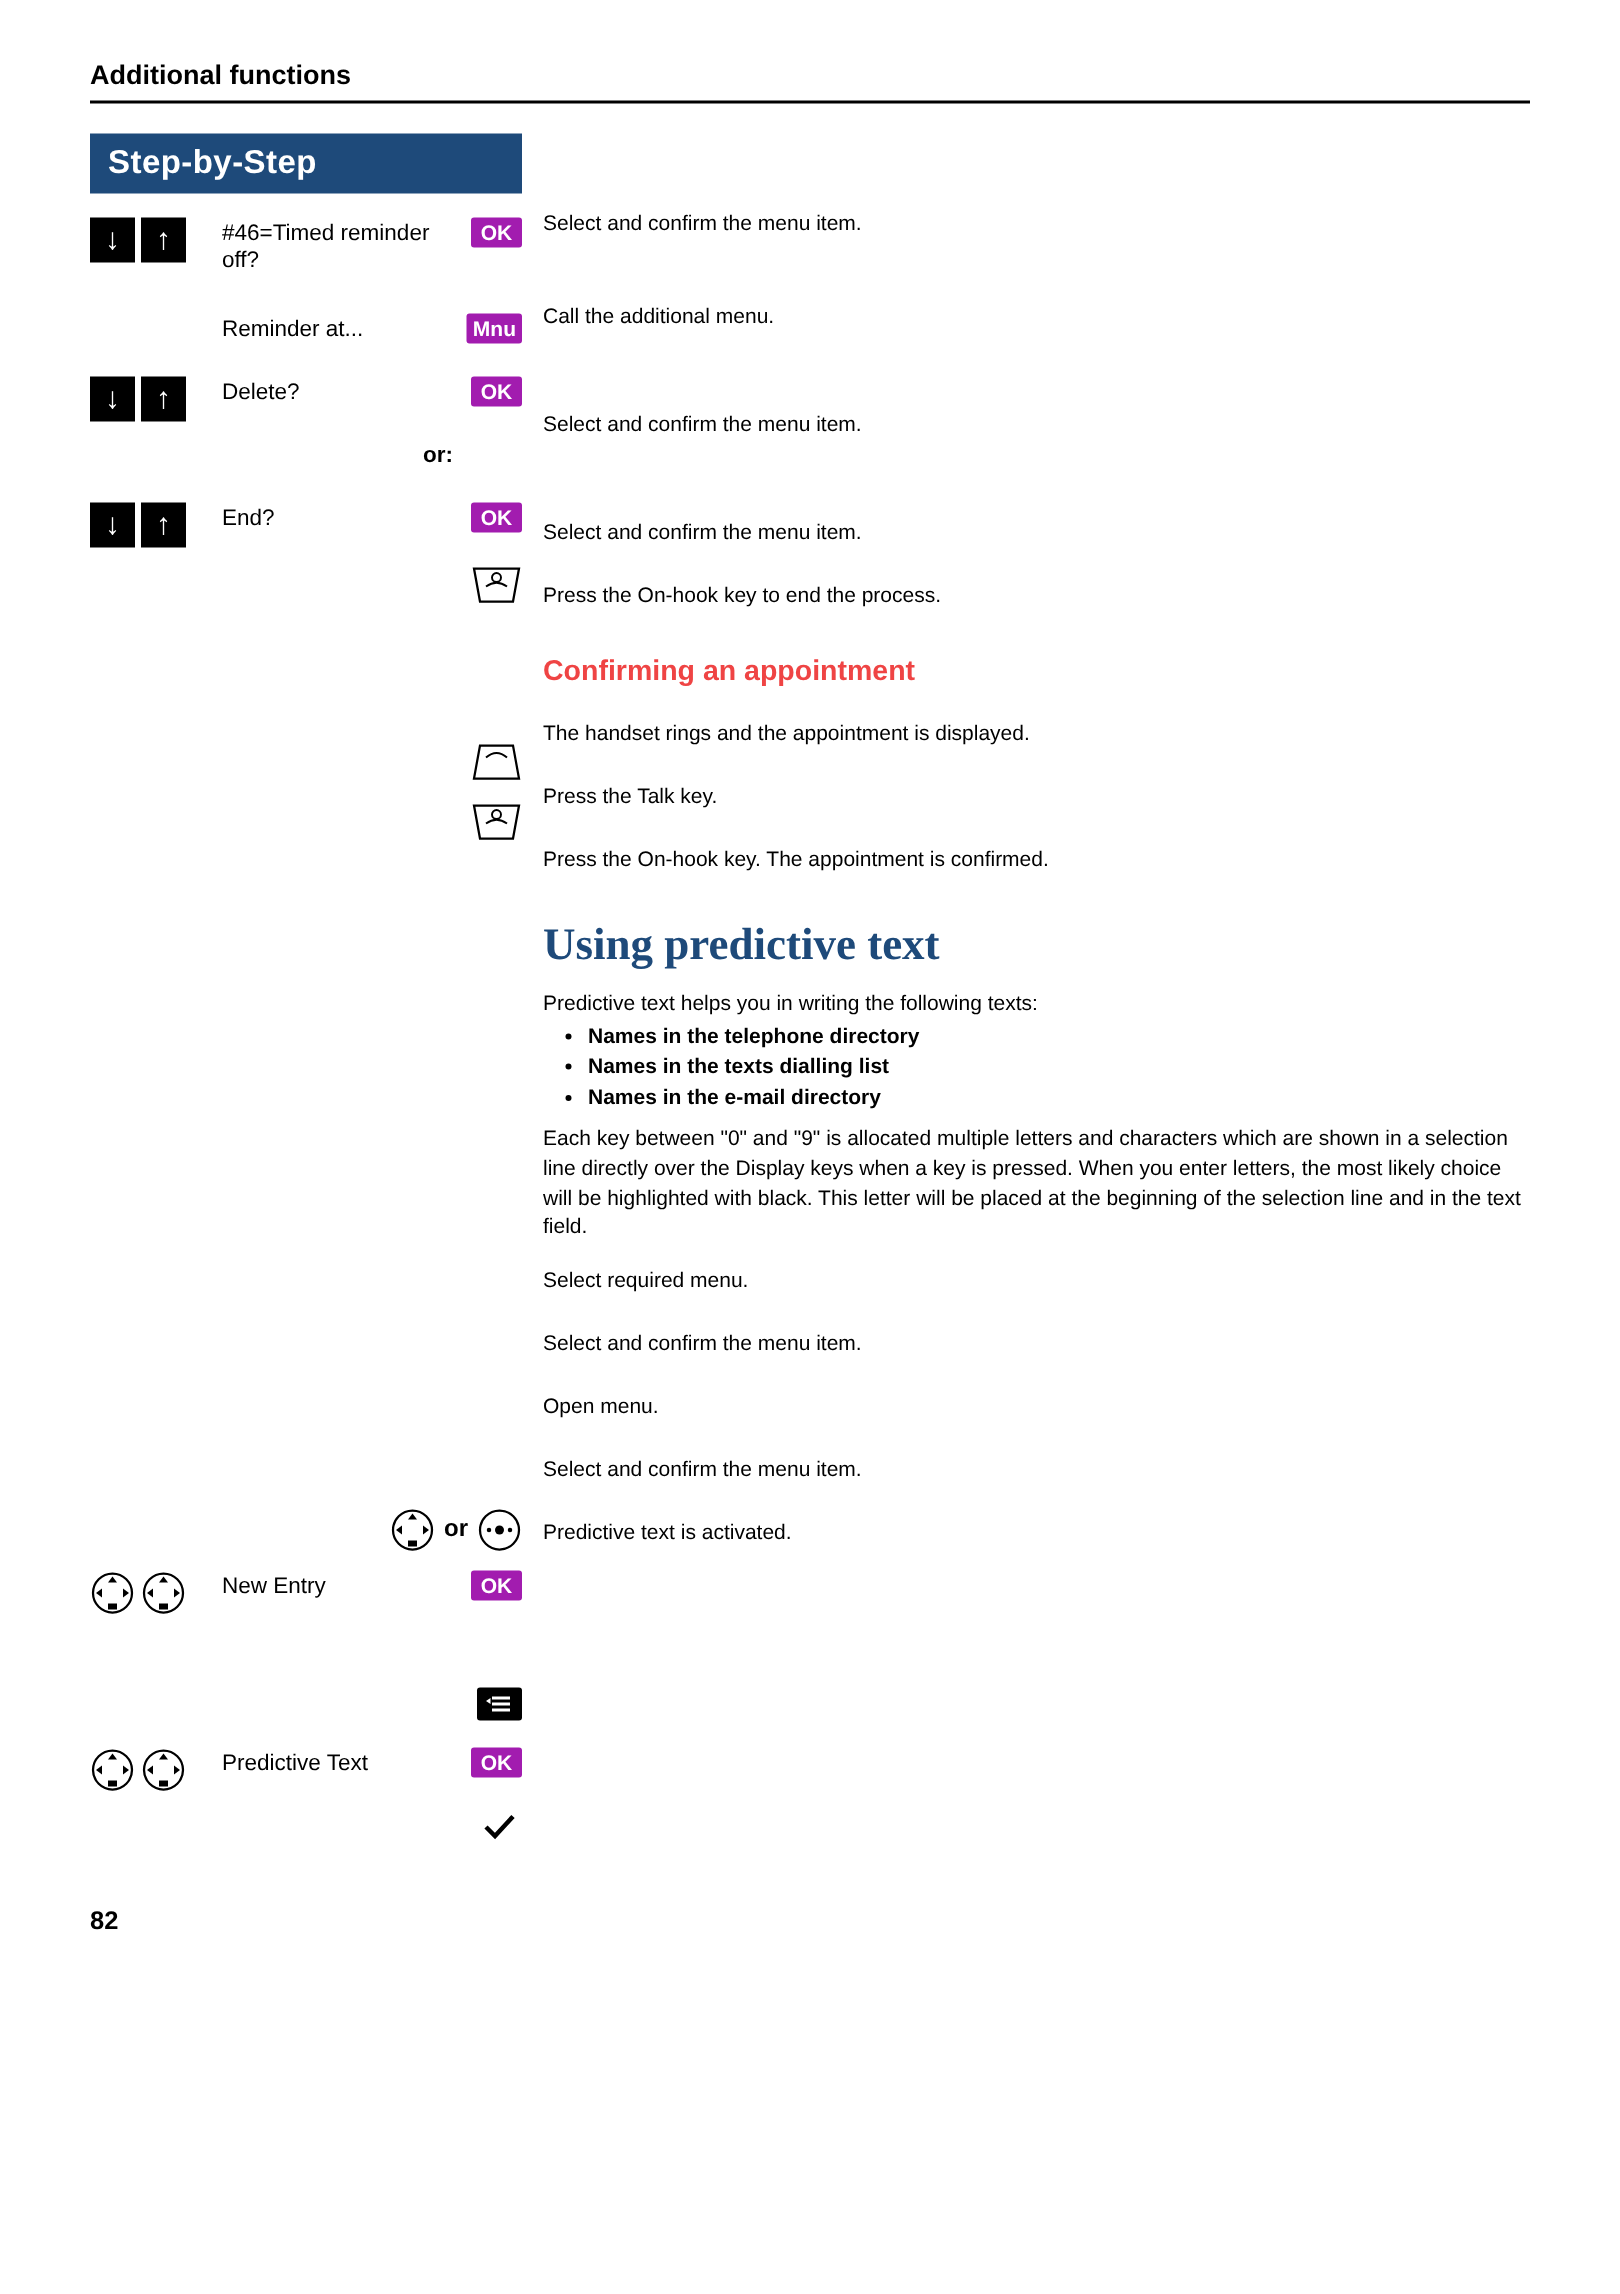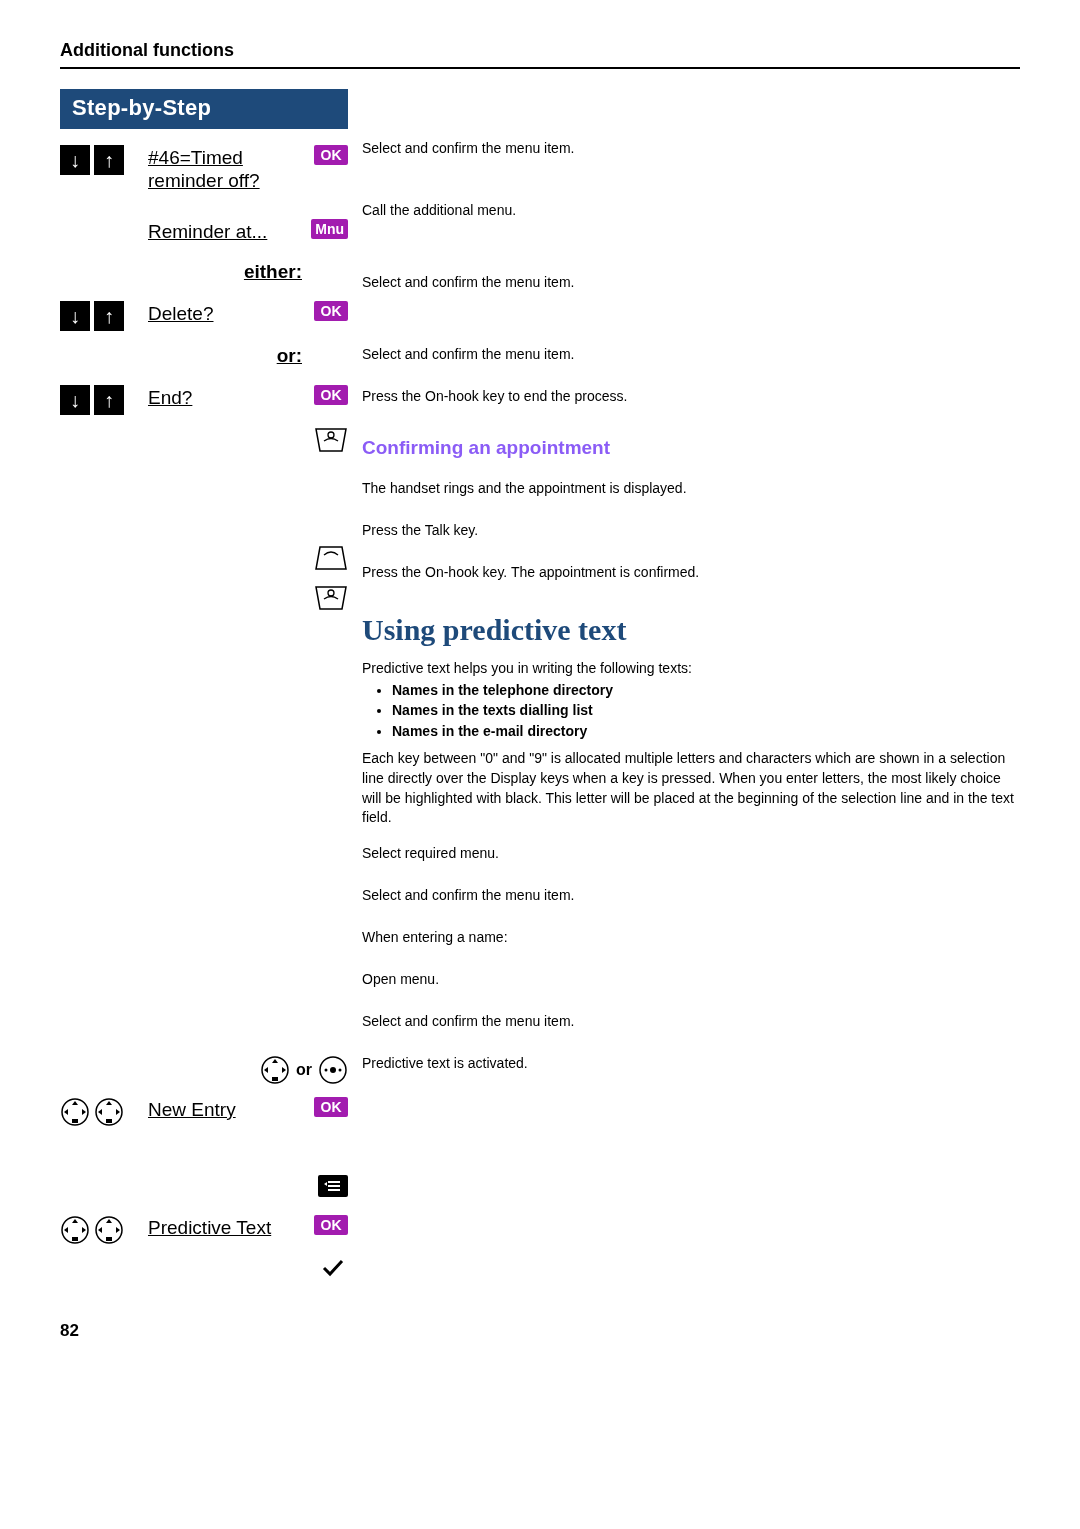--- a/index.html
+++ b/index.html
@@ -48,24 +48,23 @@
   .icons-area {
     width: 88px;
     flex-shrink: 0;
     display: flex;
     align-items: center;
     gap: 4px;
     padding-top: 2px;
   }
   .label-area {
     flex: 1;
-    font-size: 19px;
+    font-size: 15px;
     padding-top: 4px;
     line-height: 1.2;
-    text-decoration: underline;
   }
   .label-bold { font-weight: bold; text-align: right;}
   .badge-area {
     width: 46px;
     flex-shrink: 0;
     display: flex;
     justify-content: flex-end;
     align-items: flex-start;
     padding-top: 2px;
   }
@@ -94,21 +93,21 @@
   .right-text {
     font-size: 14px;
     line-height: 1.4;
   }
   .right-row {
     min-height: 30px;
     margin-bottom: 10px;
     padding-top: 2px;
   }
   .blue-sub {
-    color: #8b5cf6;
+    color: #ef4444;
     font-weight: bold;
     font-size: 19px;
   }
   .blue-heading {
     color: #1e4a7a;
     font-weight: bold;
     font-size: 30px;
     margin: 20px 0 12px 0;
     font-family: Liberation Serif, serif;
   }
@@ -169,25 +168,20 @@
   <div style="height:14px;"></div>
 
   <div class="row">
     <div class="icons-area"></div>
     <div class="label-area">Reminder at...</div>
     <div class="badge-area">
           <div class="badge">Mnu</div>
         </div>
   </div>
 
-  <div class="row">
-    <div class="icons-area"></div>
-    <div class="label-area label-bold" style="flex:1">either:</div>
-    <div class="badge-area"></div>
-  </div>
   <div style="height:2px;"></div>
 
   <div class="row">
     <div class="icons-area">
       <div class="arrow-btn">↓</div>
       <div class="arrow-btn">↑</div>
     </div>
     <div class="label-area">Delete?</div>
     <div class="badge-area">
           <div class="badge">OK</div>
@@ -384,21 +378,20 @@
   <ul class="bullets right-text">
     <li>Names in the telephone directory</li>
     <li>Names in the texts dialling list</li>
     <li>Names in the e-mail directory</li>
   </ul>
 
   <div class="right-text" style="margin-bottom:14px;">Each key between "0" and "9" is allocated multiple letters and characters which are shown in a selection line directly over the Display keys when a key is pressed. When you enter letters, the most likely choice will be highlighted with black. This letter will be placed at the beginning of the selection line and in the text field.</div>
 
   <div class="right-text right-row">Select required menu.</div>
   <div class="right-text right-row">Select and confirm the menu item.</div>
-  <div class="right-text right-row">When entering a name:</div>
   <div class="right-text right-row">Open menu.</div>
   <div class="right-text right-row">Select and confirm the menu item.</div>
   <div class="right-text right-row">Predictive text is activated.</div>
 </div>
 
 </div>
 
 <div class="page-num">82</div>
 
 </body></html>

